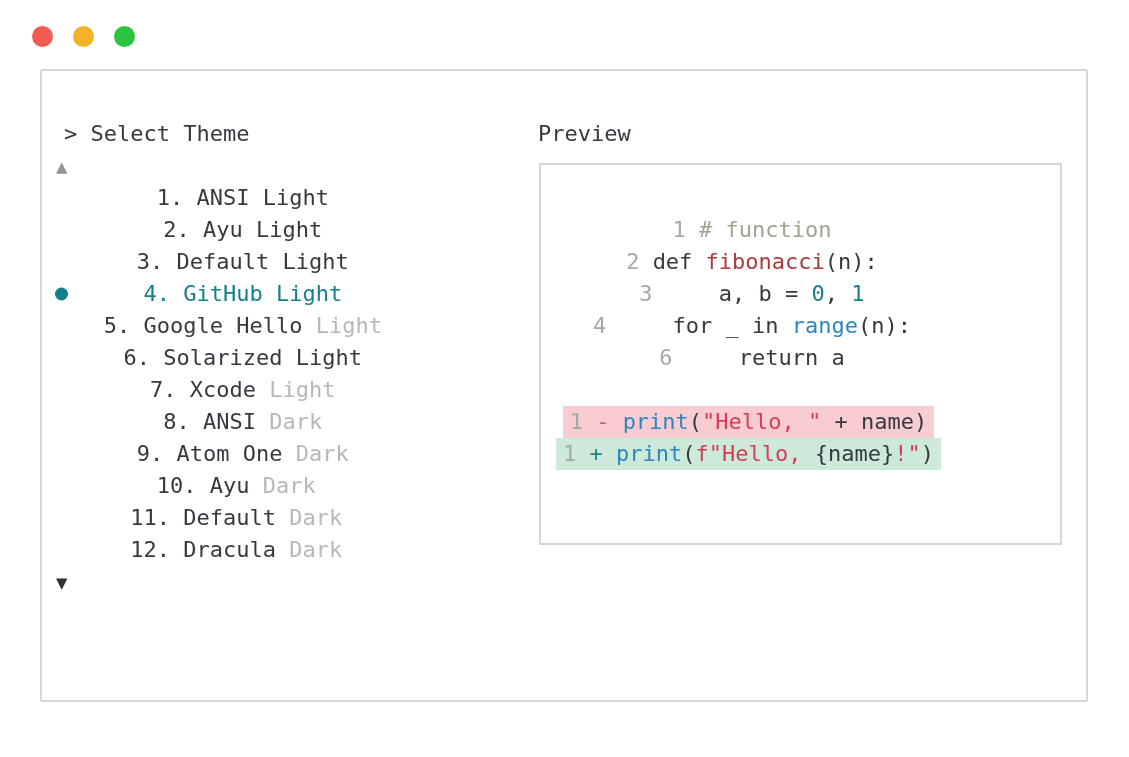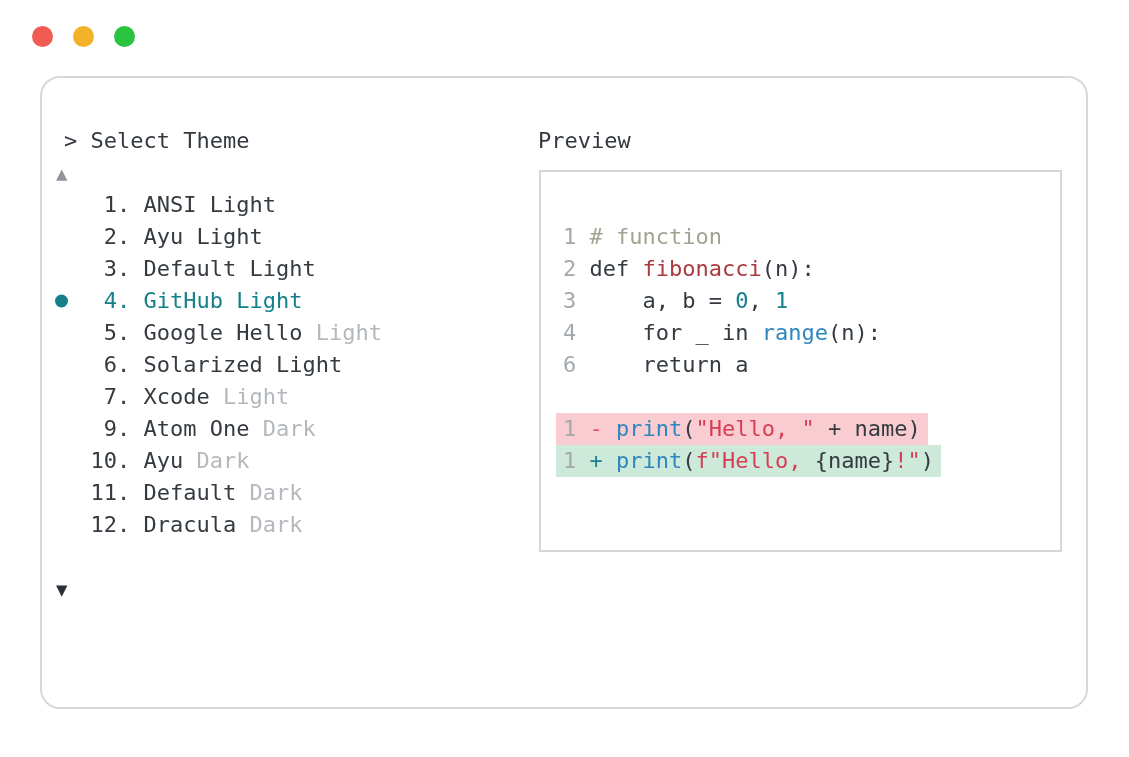--- a/index.html
+++ b/index.html
@@ -9,22 +9,22 @@
     color:var(--fg,#343a40);
   }
   
   .traffic{position:absolute;top:26px;width:21px;height:21px;border-radius:50%;}
   .t-close{left:32px;background:var(--t-red,#f15b51);}
   .t-min{left:73px;background:var(--t-yellow,#f2b32b);}
   .t-zoom{left:114px;background:var(--t-green,#2bc440);}
 
   
   .window{
-    position:absolute;left:40px;top:76px;width:1044px;height:629px;
-    border:2px solid var(--border,#d8d8d8);border-radius:20px;background:#fff;
+    position:absolute;left:40px;top:69px;width:1044px;height:629px;
+    border:2px solid var(--border,#d8d8d8);border-radius:2px;background:#fff;text-align:center;
   }
   .window *{font-size:22px;line-height:32px;}
 
   .prompt{position:absolute;left:22px;top:47px;height:32px;white-space:pre;color:var(--fg,#343a40);}
   .preview-label{position:absolute;left:496px;top:47px;height:32px;color:var(--fg,#343a40);}
 
   .scroll-ind{position:absolute;left:14px;height:32px;font-size:19px !important;}
   .scroll-up{top:79px;color:var(--up-arrow,#8f959b);}
   .scroll-down{top:495px;color:var(--down-arrow,#2b3137);}
 
@@ -74,20 +74,21 @@
   <div class="scroll-ind scroll-up">▲</div>
 
   <div class="theme-list">
       <div class="row"><span class="num">   1. </span><span class="name">ANSI</span><span class="suffix"> Light</span></div>
       <div class="row"><span class="num">   2. </span><span class="name">Ayu</span><span class="suffix"> Light</span></div>
       <div class="row"><span class="num">   3. </span><span class="name">Default</span><span class="suffix"> Light</span></div>
       <div class="row selected"><span class="marker"></span><span class="num">   4. </span><span class="name">GitHub</span><span class="suffix"> Light</span></div>
       <div class="row"><span class="num">   5. </span><span class="name">Google Hello</span><span class="suffix muted"> Light</span></div>
       <div class="row"><span class="num">   6. </span><span class="name">Solarized</span><span class="suffix"> Light</span></div>
       <div class="row"><span class="num">   7. </span><span class="name">Xcode</span><span class="suffix muted"> Light</span></div>
+      <div class="row"><span class="num">   8. </span><span class="name">ANSI</span><span class="suffix muted"> Dark</span></div>
       <div class="row"><span class="num">   9. </span><span class="name">Atom One</span><span class="suffix muted"> Dark</span></div>
       <div class="row"><span class="num">  10. </span><span class="name">Ayu</span><span class="suffix muted"> Dark</span></div>
       <div class="row"><span class="num">  11. </span><span class="name">Default</span><span class="suffix muted"> Dark</span></div>
       <div class="row"><span class="num">  12. </span><span class="name">Dracula</span><span class="suffix muted"> Dark</span></div>
     </div>
 
   <div class="scroll-ind scroll-down">▼</div>
 
   <div class="preview-box">
     <div class="code">

